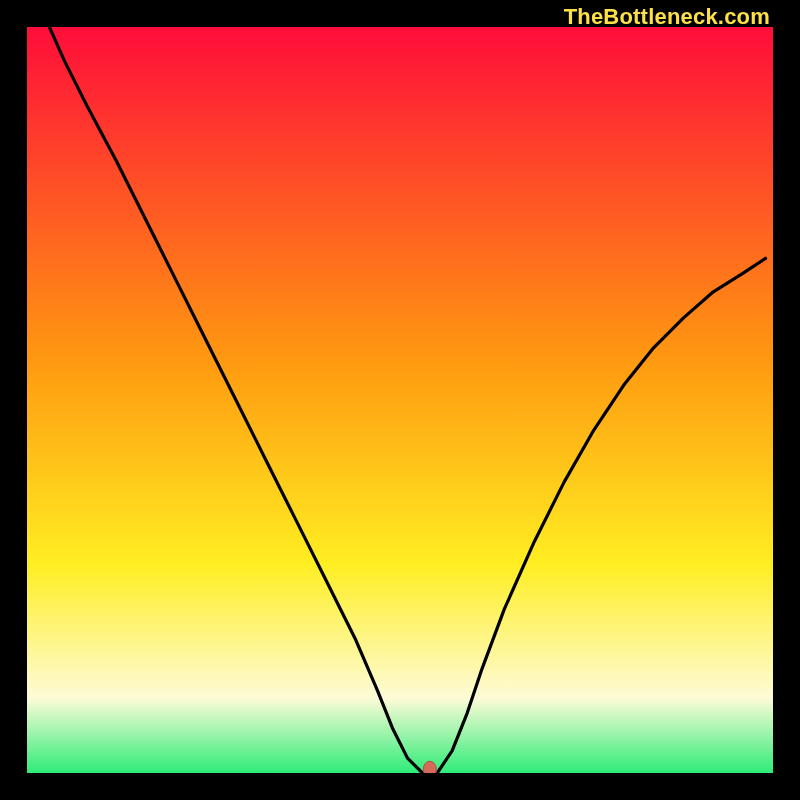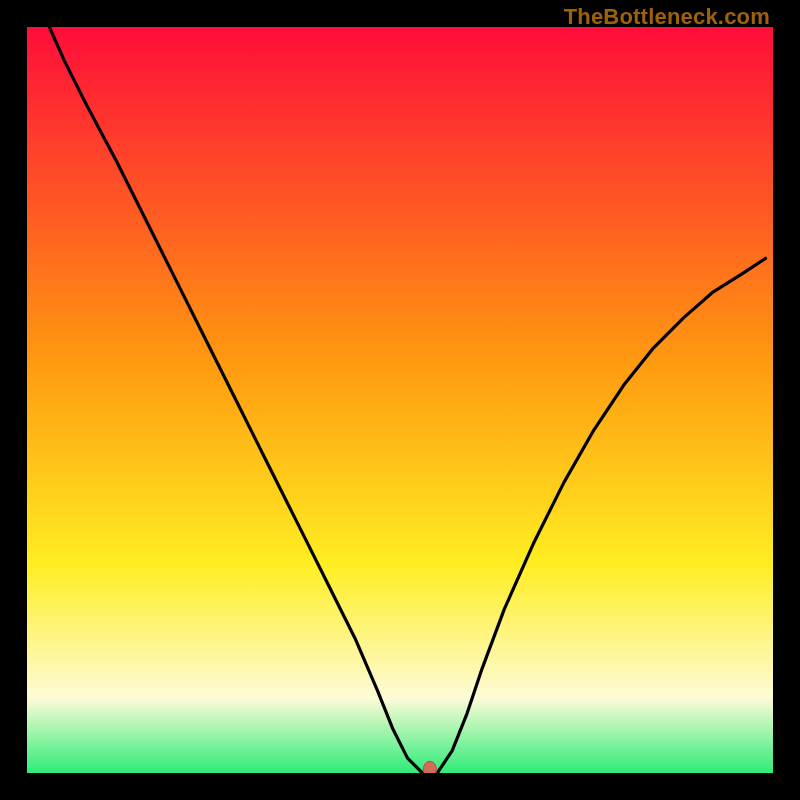--- a/index.html
+++ b/index.html
@@ -23,21 +23,21 @@
     position: absolute;
     top: 27px;
     left: 27px;
     width: 746px;
     height: 746px;
   }
   .watermark {
     position: absolute;
     top: 4px;
     right: 30px;
-    color: #a16207;
+    color: #fde047;
     font-size: 22px;
     font-weight: 600;
     letter-spacing: 0.2px;
   }
   svg { display: block; }
 </style>
 </head>
 <body>
 
 <div class="frame">

